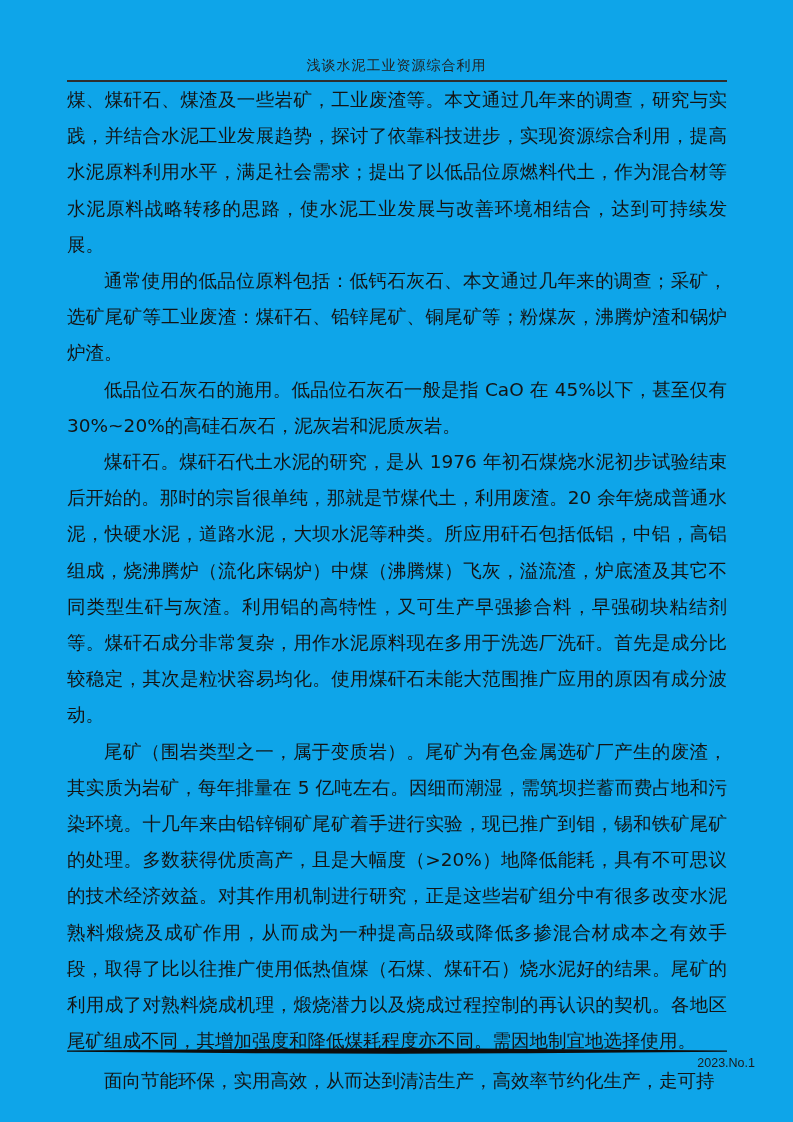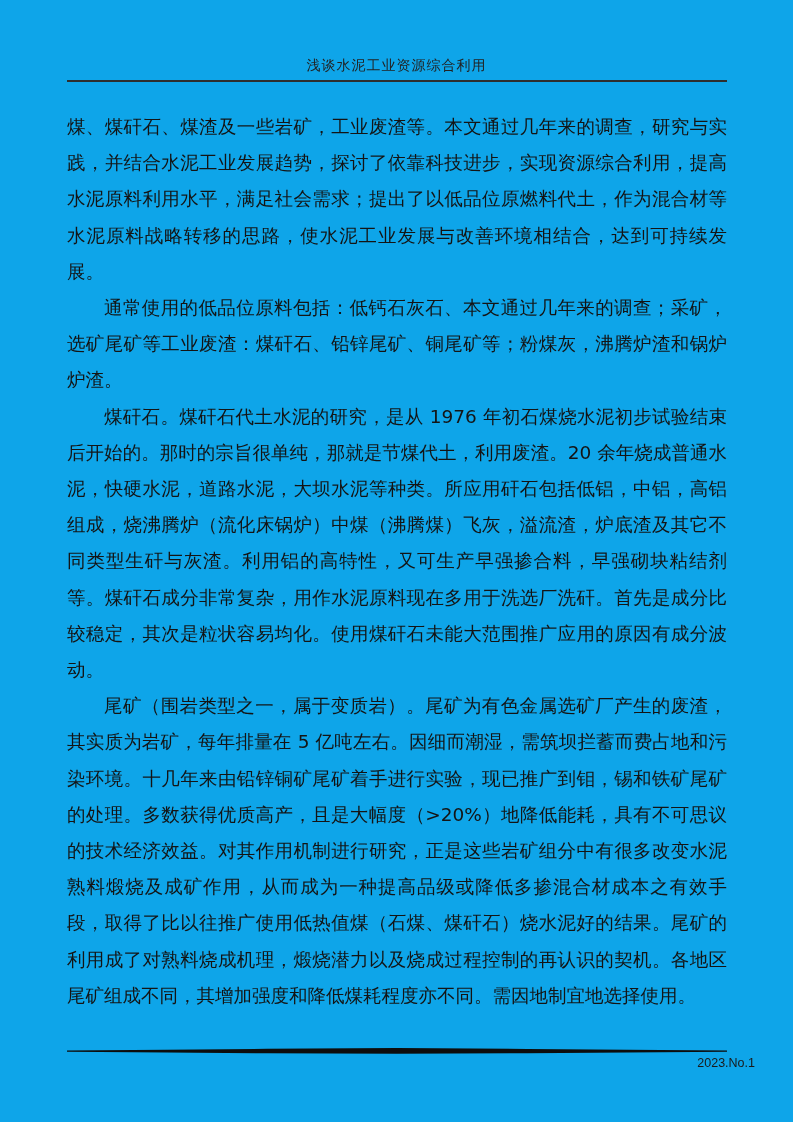--- a/index.html
+++ b/index.html
@@ -37,21 +37,20 @@
   .article-body {
     position: absolute;
     top: 82px;
     left: 67px;
     width: 660px;
     font-size: 18.5px;
     line-height: 36.2px;
     text-align: justify;
     text-justify: inter-character;
     color: #141414;
-    margin-top: 27px;
   }
   .article-body p {
     margin: 0;
     padding: 0;
     text-indent: 2em;
   }
   .article-body p.continuation { text-indent: 0; }
   .article-body p.last { margin-top: 4px; }
   
   .footer-rule {
@@ -85,22 +84,24 @@
 
 <div class="page">
 
   <div class="running-title">浅谈水泥工业资源综合利用</div>
 
   <div class="header-rule"></div>
 
   <div class="article-body">
     <p class="continuation">煤、煤矸石、煤渣及一些岩矿，工业废渣等。本文通过几年来的调查，研究与实践，并结合水泥工业发展趋势，探讨了依靠科技进步，实现资源综合利用，提高水泥原料利用水平，满足社会需求；提出了以低品位原燃料代土，作为混合材等水泥原料战略转移的思路，使水泥工业发展与改善环境相结合，达到可持续发展。</p>
     <p>通常使用的低品位原料包括：低钙石灰石、本文通过几年来的调查；采矿，选矿尾矿等工业废渣：煤矸石、铅锌尾矿、铜尾矿等；粉煤灰，沸腾炉渣和锅炉炉渣。</p>
+    <p>低品位石灰石的施用。低品位石灰石一般是指 CaO 在 45%以下，甚至仅有30%~20%的高硅石灰石，泥灰岩和泥质灰岩。</p>
     <p>煤矸石。煤矸石代土水泥的研究，是从 1976 年初石煤烧水泥初步试验结束后开始的。那时的宗旨很单纯，那就是节煤代土，利用废渣。20 余年烧成普通水泥，快硬水泥，道路水泥，大坝水泥等种类。所应用矸石包括低铝，中铝，高铝组成，烧沸腾炉（流化床锅炉）中煤（沸腾煤）飞灰，溢流渣，炉底渣及其它不同类型生矸与灰渣。利用铝的高特性，又可生产早强掺合料，早强砌块粘结剂等。煤矸石成分非常复杂，用作水泥原料现在多用于洗选厂洗矸。首先是成分比较稳定，其次是粒状容易均化。使用煤矸石未能大范围推广应用的原因有成分波动。</p>
     <p>尾矿（围岩类型之一，属于变质岩）。尾矿为有色金属选矿厂产生的废渣，其实质为岩矿，每年排量在 5 亿吨左右。因细而潮湿，需筑坝拦蓄而费占地和污染环境。十几年来由铅锌铜矿尾矿着手进行实验，现已推广到钼，锡和铁矿尾矿的处理。多数获得优质高产，且是大幅度（&gt;20%）地降低能耗，具有不可思议的技术经济效益。对其作用机制进行研究，正是这些岩矿组分中有很多改变水泥熟料煅烧及成矿作用，从而成为一种提高品级或降低多掺混合材成本之有效手段，取得了比以往推广使用低热值煤（石煤、煤矸石）烧水泥好的结果。尾矿的利用成了对熟料烧成机理，煅烧潜力以及烧成过程控制的再认识的契机。各地区尾矿组成不同，其增加强度和降低煤耗程度亦不同。需因地制宜地选择使用。</p>
+    <p class="last">面向节能环保，实用高效，从而达到清洁生产，高效率节约化生产，走可持</p>
   </div>
 
   <svg class="footer-rule" viewBox="0 0 660 9" preserveAspectRatio="none" aria-hidden="true">
     <polygon fill="#0d0d0d" points="0,3.4 100,2.8 200,1.8 330,1.0 460,1.9 560,2.8 660,3.4 660,4.8 560,5.6 460,6.3 330,6.7 200,6.3 100,5.6 0,4.8"></polygon>
   </svg>
 
 
   <div class="issue-number">2023.No.1</div>
 
 </div>

